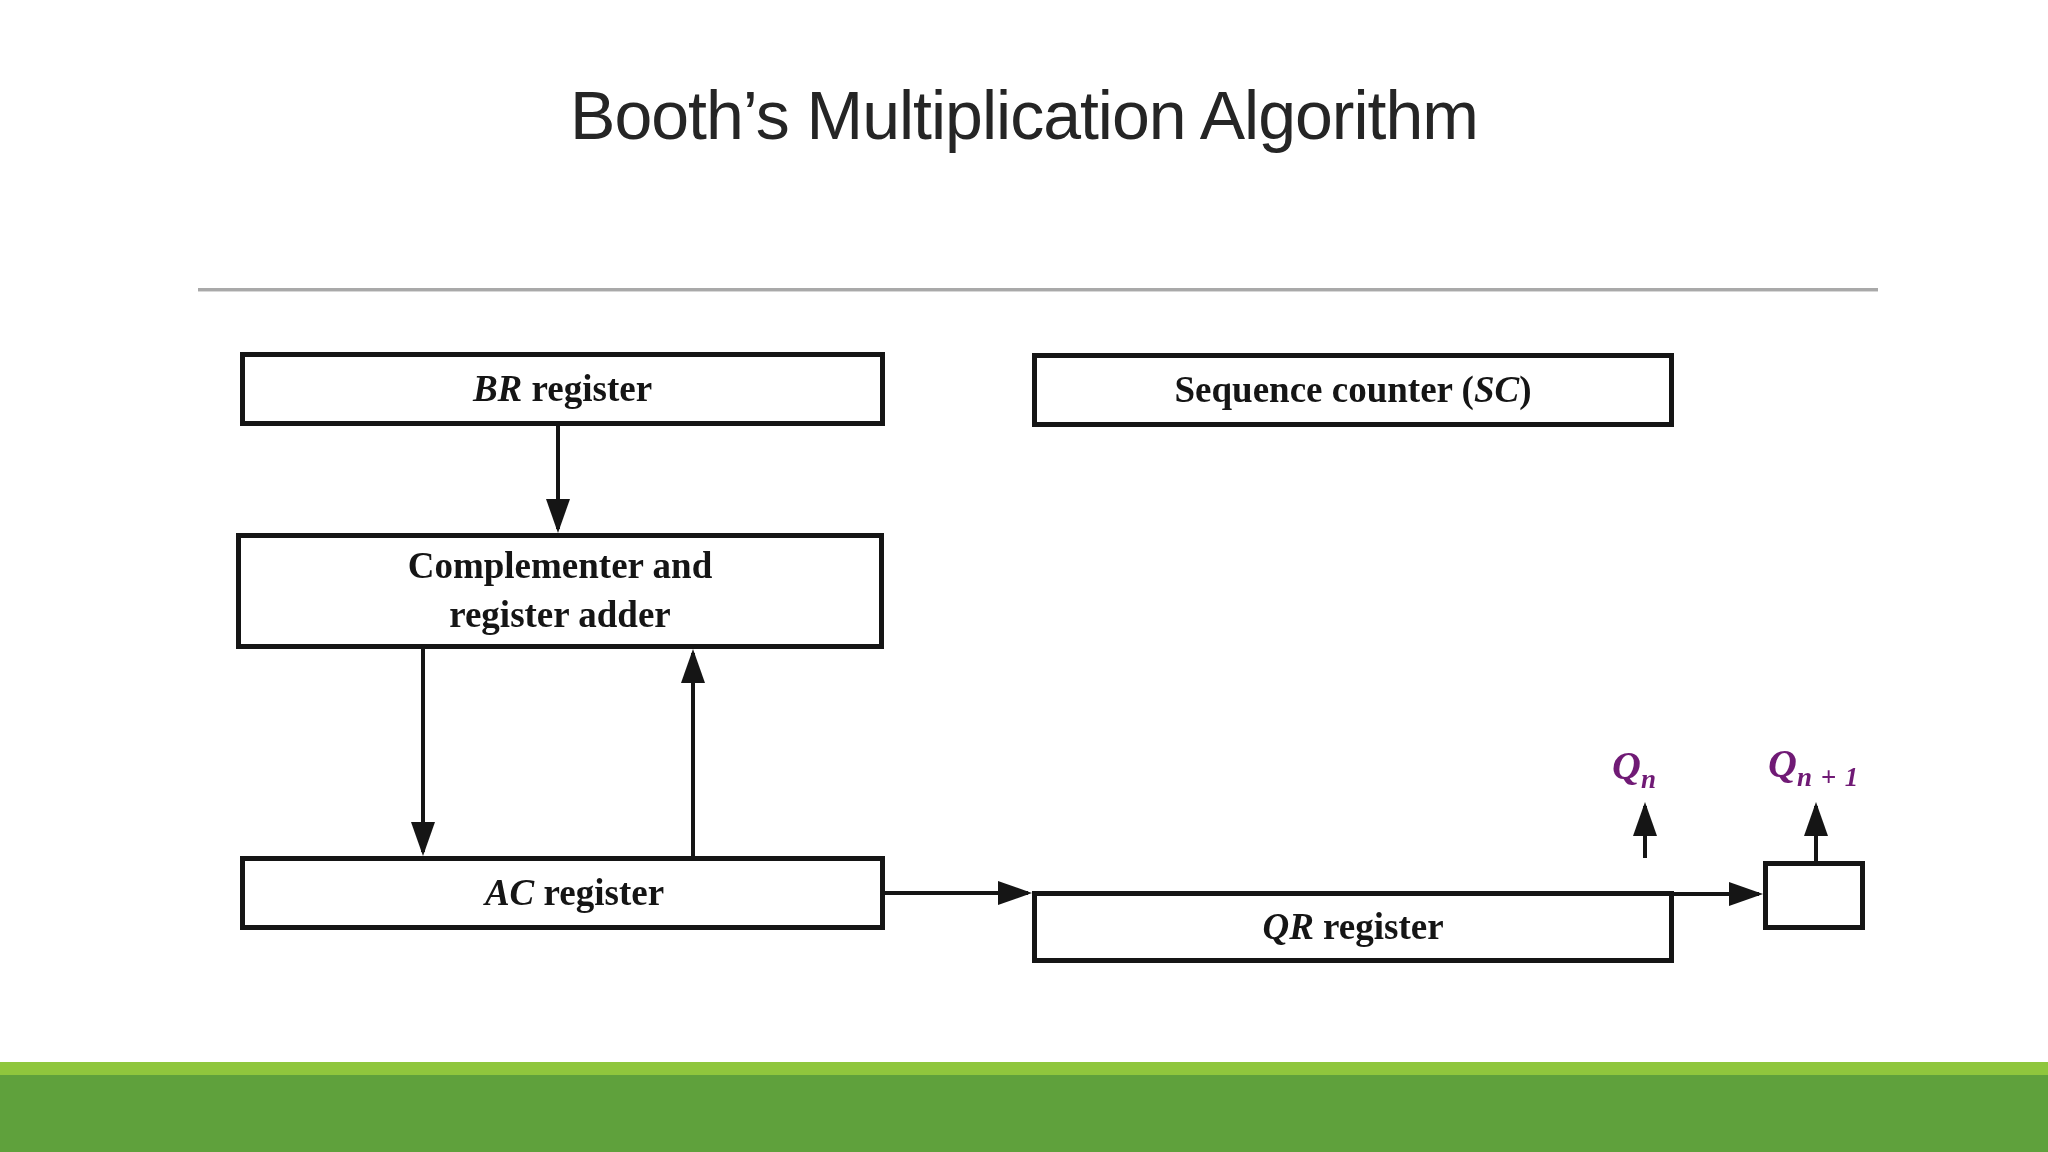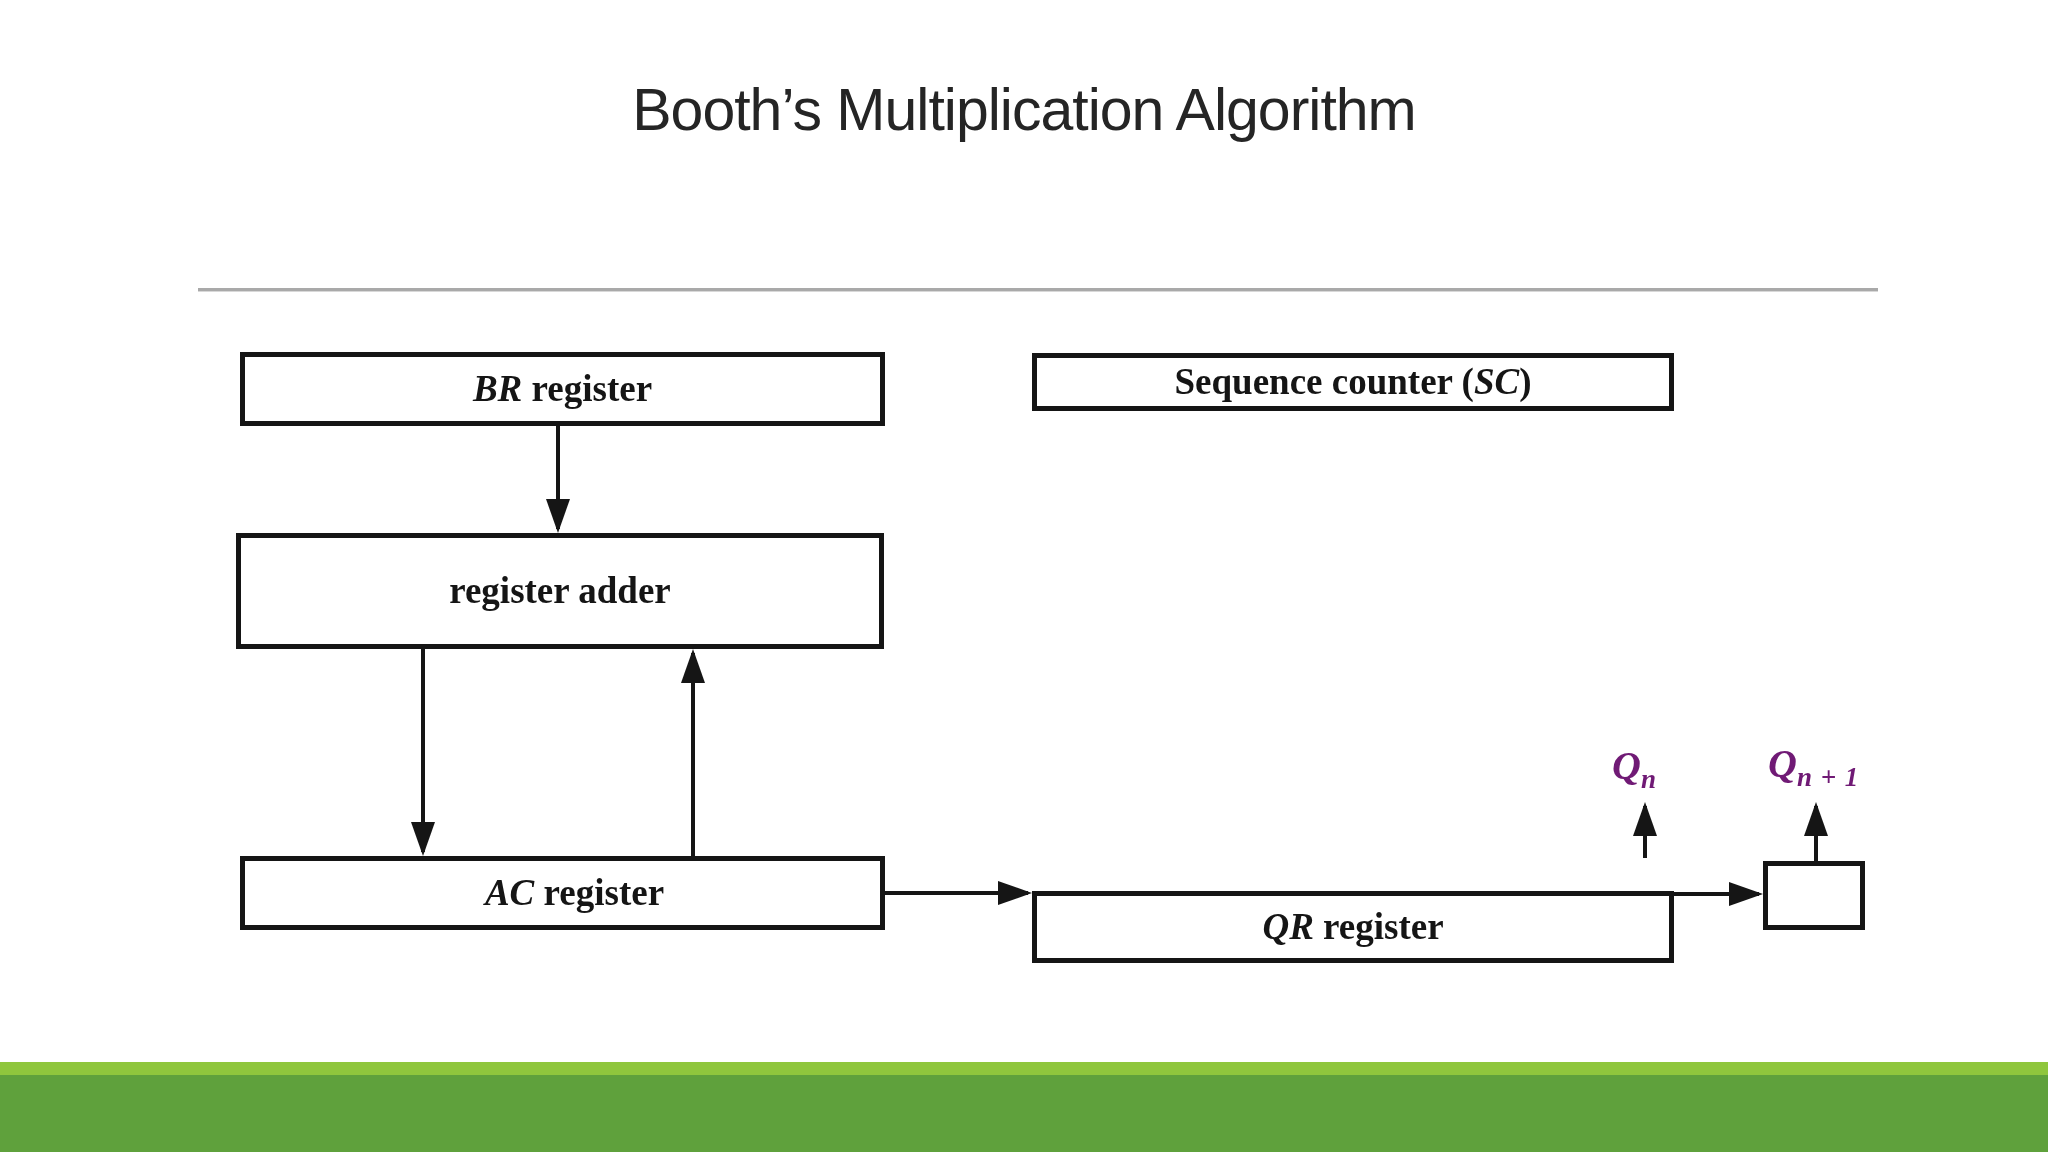--- a/index.html
+++ b/index.html
@@ -19,21 +19,21 @@
   
   .slide-title {
     position: absolute;
     top: 76px;
     left: 0;
     width: 100%;
     margin: 0;
     text-align: center;
     font-family: "Liberation Sans", sans-serif;
     font-weight: 300;
-    font-size: 59px;
+    font-size: 68px;
     letter-spacing: -1px;
     color: #252525;
   }
 
   
   .title-divider {
     position: absolute;
     top: 288px;
     left: 198px;
     width: 1680px;
@@ -65,21 +65,21 @@
     text-align: center;
     font-family: "Liberation Serif", serif;
     font-weight: 700;
     font-size: 37px;
     color: #151515;
     line-height: 1.32;
   }
   .dbox .it { font-style: italic; }
 
   .box-br   { left: 240px;  top: 352px; width: 645px; height: 74px; }
-  .box-sc   { left: 1032px; top: 353px; width: 642px; height: 58px; text-align: right; }
+  .box-sc   { left: 1032px; top: 353px; width: 642px; height: 74px; text-align: right; }
   .box-comp { left: 236px;  top: 533px; width: 648px; height: 116px; }
   .box-ac   { left: 240px;  top: 856px; width: 645px; height: 74px; padding-left: 24px; }
   .box-qr   { left: 1032px; top: 858px; width: 642px; height: 72px; margin-top: 33px; }
   .box-ff   { left: 1763px; top: 861px; width: 102px; height: 69px; }
 
   .qlabel {
     position: absolute;
     font-family: "Liberation Serif", serif;
     font-weight: 700;
     font-style: italic;
@@ -152,20 +152,21 @@
     <div class="dbox box-br">
       <span><span class="it">BR</span><span> register</span></span>
     </div>
 
     <div class="dbox box-sc">
       <span><span>Sequence counter (</span><span class="it">SC</span><span>)</span></span>
     </div>
 
     <div class="dbox box-comp">
       <span>
+        <span style="display:block">Complementer and</span>
         <span style="display:block">register adder</span>
       </span>
     </div>
 
     <div class="dbox box-ac">
       <span><span class="it">AC</span><span> register</span></span>
     </div>
 
     <div class="dbox box-qr">
       <span><span class="it">QR</span><span> register</span></span>

